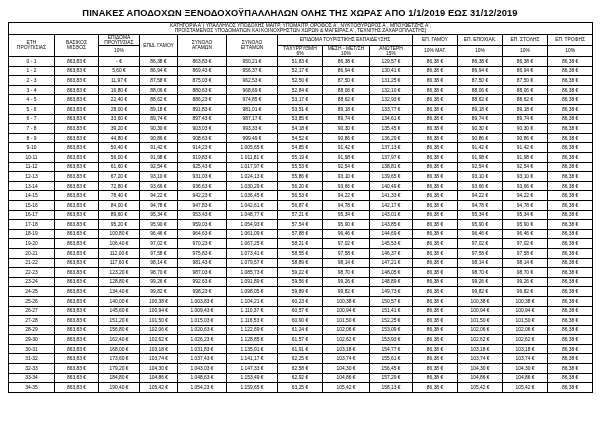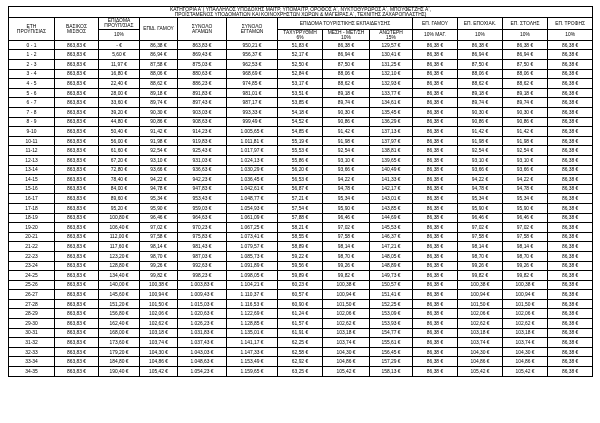--- a/index.html
+++ b/index.html
@@ -76,20 +76,21 @@
   }
   .yr {
     text-align: center;
   }
 </style>
 </head>
 <body>
 
 <div class="page">
 
+  <div class="doc-title">ΠΙΝΑΚΕΣ ΑΠΟΔΟΧΩΝ ΞΕΝΟΔΟΧΟΫΠΑΛΛΗΛΩΝ ΟΛΗΣ ΤΗΣ ΧΩΡΑΣ ΑΠΟ 1/1/2019 ΕΩΣ 31/12/2019</div>
 
   <table class="main">
     <colgroup>
       <col style="width:46px">
       <col style="width:44px">
       <col style="width:41px">
       <col style="width:38px">
       <col style="width:49px">
       <col style="width:51px">
       <col style="width:45px">

